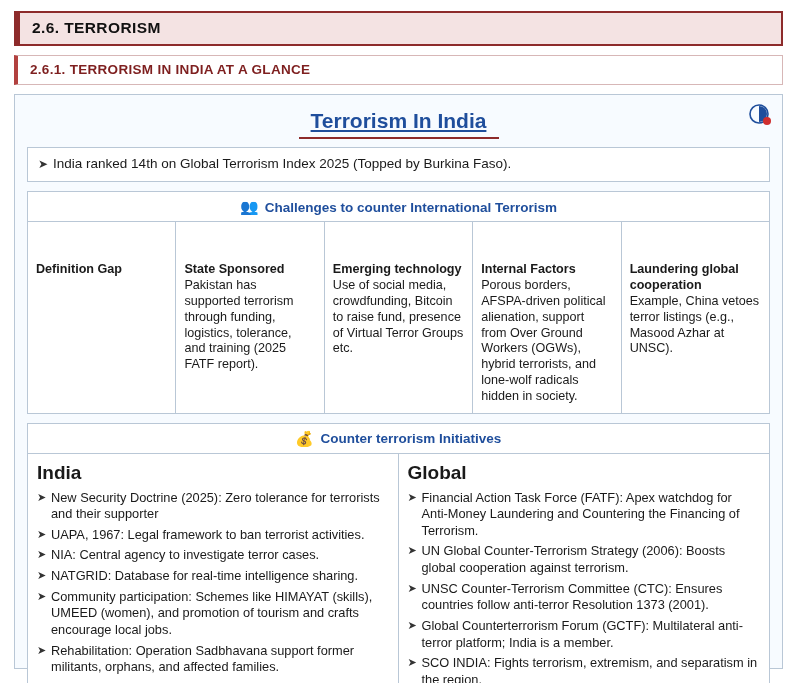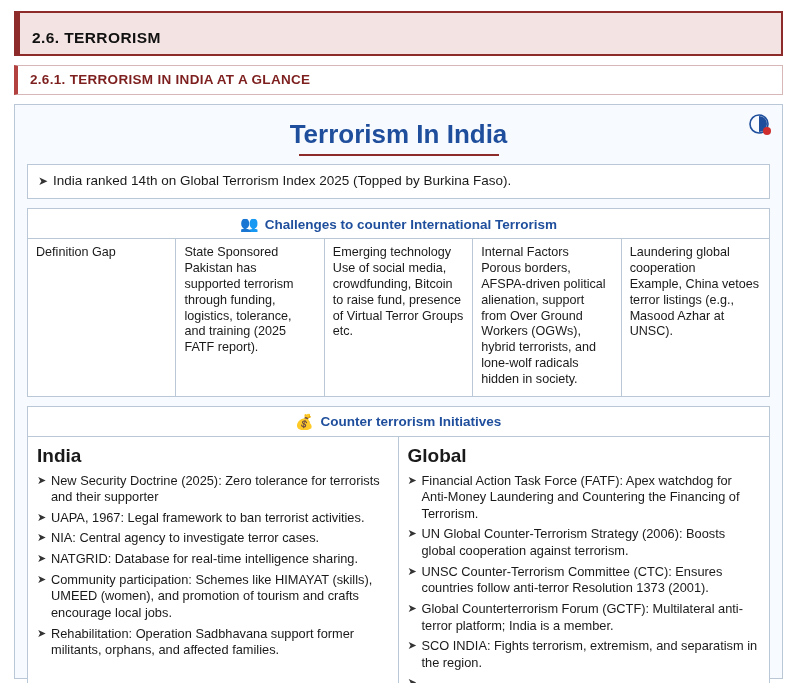--- a/index.html
+++ b/index.html
@@ -13,21 +13,21 @@
     overflow: hidden;
   }
   .page { position: relative; width: 797px; height: 683px; padding: 0; }
 
   
   .sec-bar {
     margin: 11px 14px 0 14px;
     background: #f4e3e3;
     border: 2px solid #8d2b2b;
     border-left: 6px solid #8d2b2b;
-    padding: 16px 10px 7px 12px;
+    padding: 6px 10px 7px 12px;
     font-weight: bold;
     font-size: 15.5px;
     letter-spacing: .4px;
     color: #111;
   }
   .subsec-bar {
     margin: 9px 14px 0 14px;
     background: #ffffff;
     border: 1px solid #d7b7b7;
     border-left: 4px solid #b2413f;
@@ -44,22 +44,23 @@
     margin: 9px 14px 0 14px;
     border: 1px solid #b9c7d6;
     background: #f7fbff;
     padding: 8px 8px 6px 8px;
     height: 575px;
   }
   .card-title {
     text-align: center;
     color: #1f4e9c;
     font-weight: bold;
-    font-size: 26px;
+    font-size: 21px;
     padding: 6px 0 4px 0;
+    text-decoration: underline;
   }
   .title-underline {
     width: 200px; height: 2px; background: #8d2b2b;
     margin: 0 auto 8px auto;
   }
   .logo {
     position: absolute; right: 10px; top: 8px;
     width: 24px; height: 24px;
   }
 
@@ -92,21 +93,21 @@
   
   .cols { display: flex; }
   .col {
     flex: 1 1 0;
     padding: 6px 8px 8px 8px;
     font-size: 12.6px;
     line-height: 1.26;
     border-right: 1px solid #b9c7d6;
   }
   .col:last-child { border-right: none; }
-  .col .h { font-weight: normal; display: block; }
+  .col .h { font-weight: bold; display: block; margin-top: 34px; }
 
   
   .two { display: flex; }
   .half {
     flex: 1 1 50%;
     padding: 7px 9px 8px 9px;
     font-size: 12.8px;
     line-height: 1.3;
   }
   .half.left { border-right: 1px solid #b9c7d6; }

